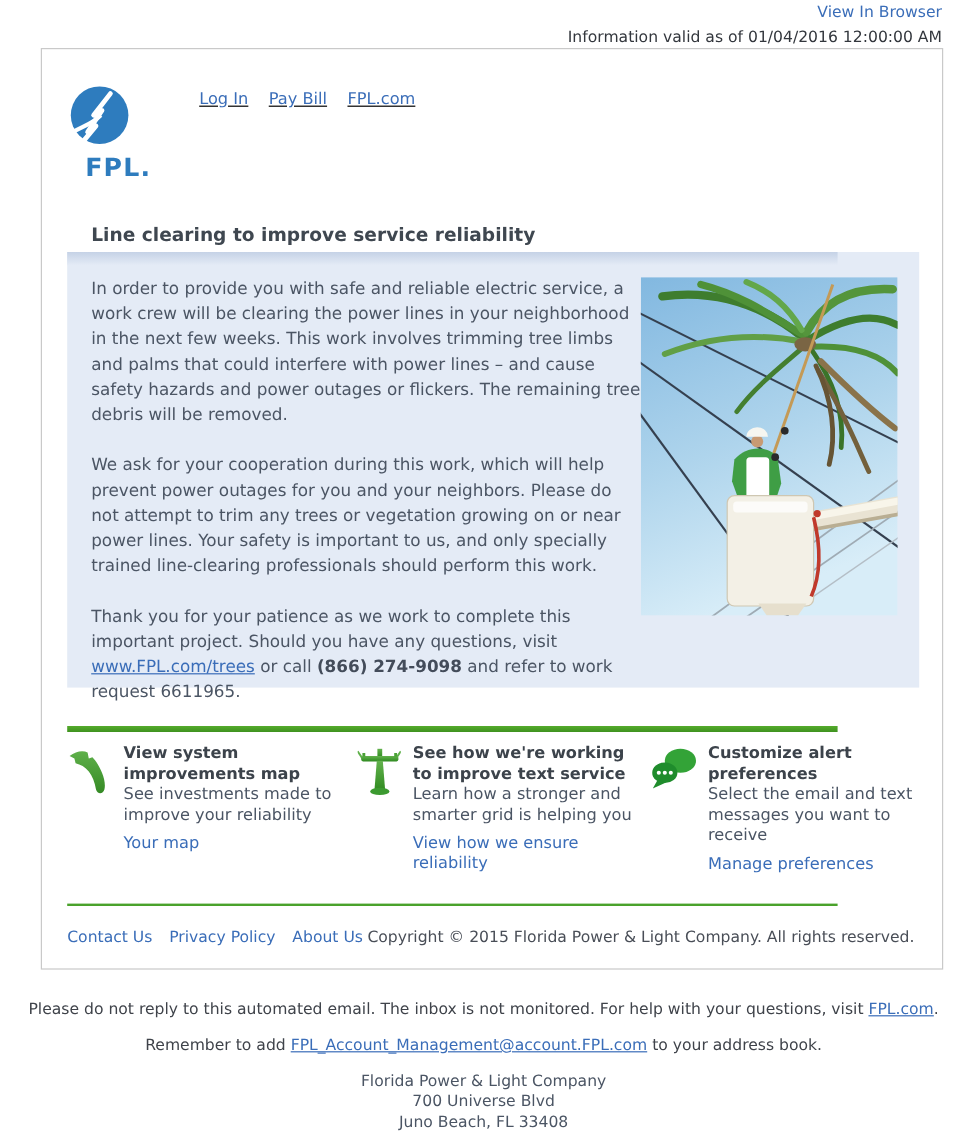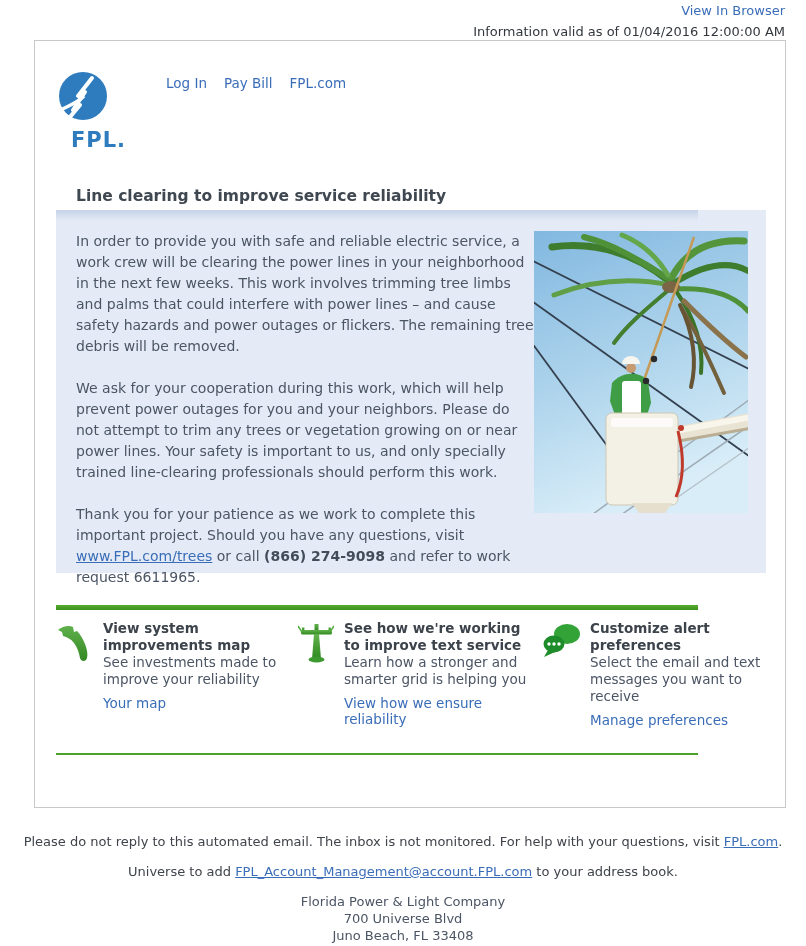--- a/index.html
+++ b/index.html
@@ -14,21 +14,21 @@
   .view-browser { font-size:13px; color:#3a6db8; display:block; }
   .valid-info { font-size:13px; color:#33373d; margin-top:6px; }
 
   
   .card { position:absolute; left:34px; top:40px; width:752px; height:768px;
           background:#fff; border:1px solid #c9c9c9; }
 
   .logo { position:absolute; left:22px; top:30px; width:66px; cursor:pointer; }
   .logo-word { font-size:21px; font-weight:bold; color:#2e7cbe; letter-spacing:1px; margin-top:1px; margin-left:14px; }
 
-  .nav { position:absolute; left:131px; top:34px; display:flex; gap:17px; }
+  .nav { position:absolute; left:131px; top:34px; display:flex; gap:17px;text-decoration:underline; }
   .nav a { font-size:13.5px; color:#3a6db8; }
 
   .title { position:absolute; left:41px; top:146px; font-size:15.5px; font-weight:bold; color:#3f4750; }
 
   
   .hero { position:absolute; left:21px; top:169px; width:710px; height:363px; background:#e4ebf6; }
   .hero-strip { position:absolute; left:0; top:0; width:642px; height:11px;
                 background:linear-gradient(to bottom,#c5d2e6,#e4ebf6); }
   .hero-text { position:absolute; left:20px; top:21px; width:458px;
                font-size:14px; line-height:21px; color:#4b5564; }
@@ -224,23 +224,31 @@
       <div>
         <div class="f-title">Customize alert
 preferences</div>
         <div class="f-desc">Select the email and text
 messages you want to receive</div>
         <a class="f-link">Manage preferences</a>
       </div>
     </div>
 
     <div class="footer-divider"></div>
+    <div class="footer">
+      <div class="footer-links">
+        <a>Contact Us</a>
+        <a>Privacy Policy</a>
+        <a>About Us</a>
+      </div>
+      <div class="copyright">Copyright © 2015 Florida Power &amp; Light Company. All rights reserved.</div>
+    </div>
   </div>
 
   <div class="bottom">
     <div class="note"><span>Please do not reply to this automated email. The inbox is not monitored. For help with your questions, visit </span><a>FPL.com</a><span>.</span></div>
-    <div class="note note2"><span>Universe to add </span><a>FPL_Account_Management@account.FPL.com</a><span> to your address book.</span></div>
+    <div class="note note2"><span>Remember to add </span><a>FPL_Account_Management@account.FPL.com</a><span> to your address book.</span></div>
     <div class="address">Florida Power &amp; Light Company
 700 Universe Blvd
 Juno Beach, FL 33408</div>
   </div>
 
 </div>
 
 </body></html>

